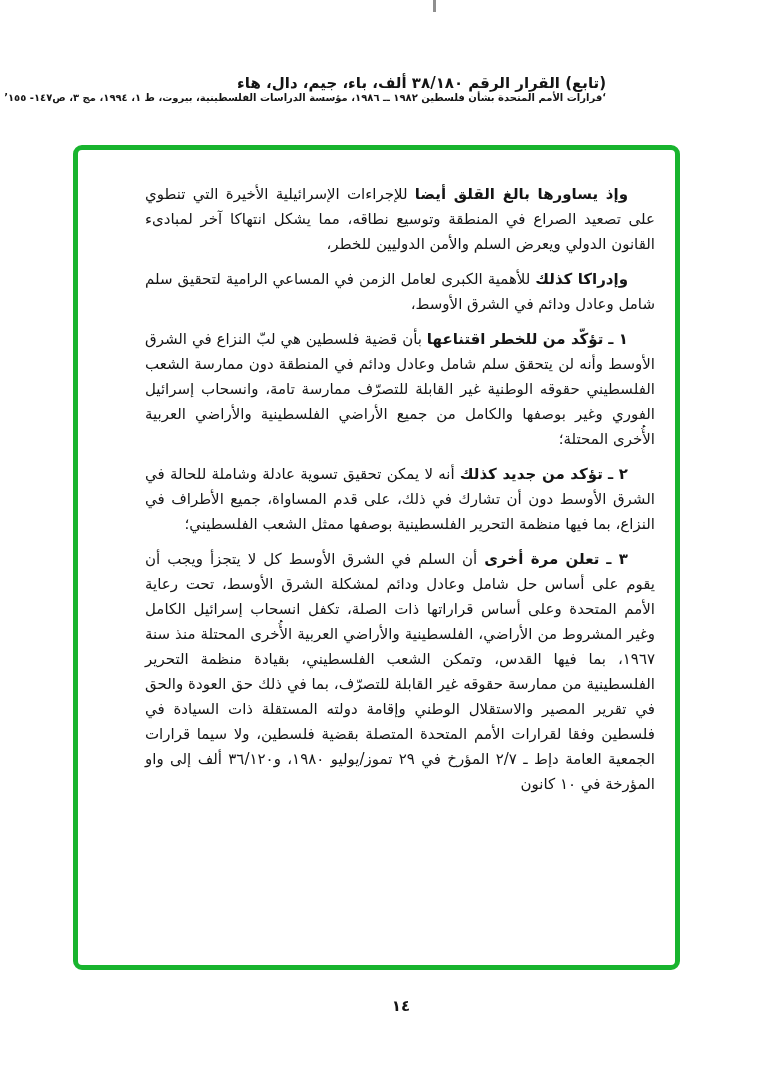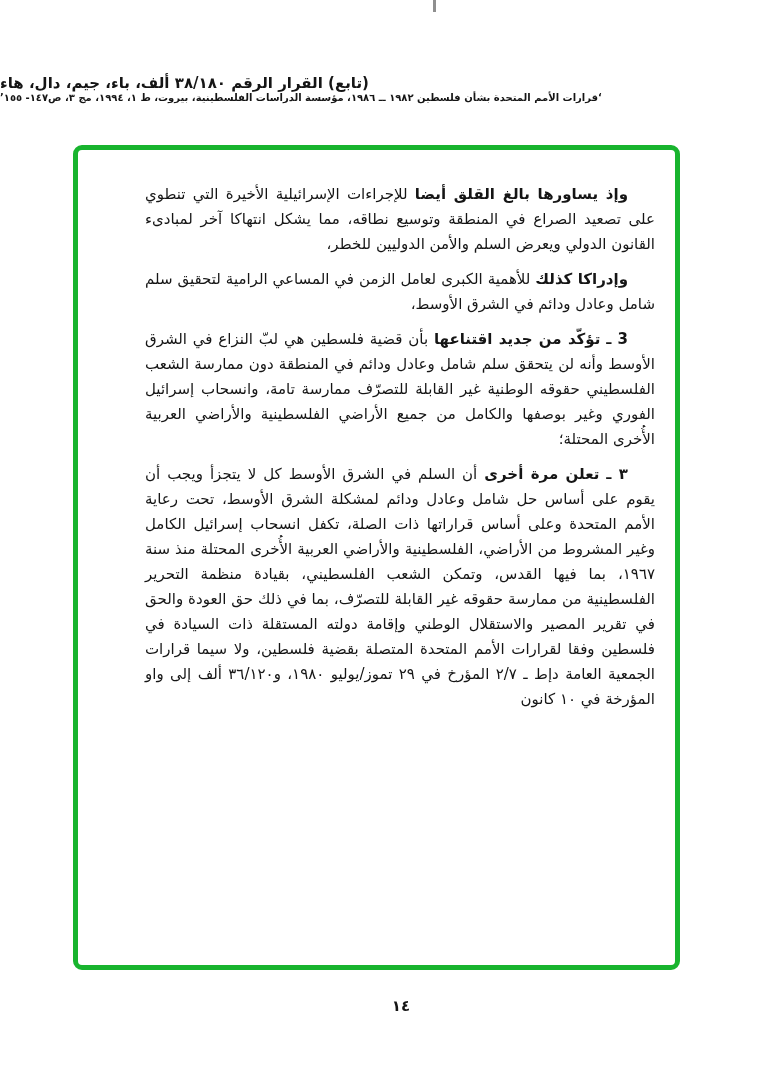--- a/index.html
+++ b/index.html
@@ -4,21 +4,21 @@
 <style>
   html,body{margin:0;padding:0;}
   body{
     width:758px;height:1078px;background:#ffffff;position:relative;
     font-family:"DejaVu Sans",sans-serif;color:#151515;overflow:hidden;
   }
   .crop-tick{
     position:absolute;left:433px;top:0;width:3px;height:12px;background:#8f8f8f;
   }
   .doc-header{
-    position:absolute;top:74px;left:0;width:606px;text-align:left;direction:rtl;
+    position:absolute;top:74px;left:0;width:606px;text-align:right;direction:rtl;
   }
   .doc-title{
     font-size:15px;font-weight:bold;letter-spacing:.2px;
   }
   .doc-source{
     font-size:10px;font-weight:bold;white-space:nowrap;
   }
   .green-frame{
     position:absolute;left:73px;top:145px;width:607px;height:825px;
     box-sizing:border-box;border:5px solid #18b42e;border-radius:9px;
@@ -48,20 +48,21 @@
 </header>
 
 <div class="green-frame"></div>
 
 <main class="doc-body">
 
   <p class="para"><strong>وإذ يساورها بالغ القلق أيضا</strong><span> للإجراءات الإسرائيلية الأخيرة التي تنطوي على تصعيد الصراع في المنطقة وتوسيع نطاقه، مما يشكل انتهاكا آخر لمبادىء القانون الدولي ويعرض السلم والأمن الدوليين للخطر،</span></p>
 
   <p class="para"><strong>وإدراكا كذلك</strong><span> للأهمية الكبرى لعامل الزمن في المساعي الرامية لتحقيق سلم شامل وعادل ودائم في الشرق الأوسط،</span></p>
 
-  <p class="para"><span class="num">3 ـ</span> <strong>تؤكّد من جديد اقتناعها</strong><span> بأن قضية فلسطين هي لبّ النزاع في الشرق الأوسط وأنه لن يتحقق سلم شامل وعادل ودائم في المنطقة دون ممارسة الشعب الفلسطيني حقوقه الوطنية غير القابلة للتصرّف ممارسة تامة، وانسحاب إسرائيل الفوري وغير بوصفها والكامل من جميع الأراضي الفلسطينية والأراضي العربية الأُخرى المحتلة؛</span></p>
+  <p class="para"><span class="num">١ ـ</span> <strong>تؤكّد من للخطر اقتناعها</strong><span> بأن قضية فلسطين هي لبّ النزاع في الشرق الأوسط وأنه لن يتحقق سلم شامل وعادل ودائم في المنطقة دون ممارسة الشعب الفلسطيني حقوقه الوطنية غير القابلة للتصرّف ممارسة تامة، وانسحاب إسرائيل الفوري وغير بوصفها والكامل من جميع الأراضي الفلسطينية والأراضي العربية الأُخرى المحتلة؛</span></p>
 
+  <p class="para"><span class="num">٢ ـ</span> <strong>تؤكد من جديد كذلك</strong><span> أنه لا يمكن تحقيق تسوية عادلة وشاملة للحالة في الشرق الأوسط دون أن تشارك في ذلك، على قدم المساواة، جميع الأطراف في النزاع، بما فيها منظمة التحرير الفلسطينية بوصفها ممثل الشعب الفلسطيني؛</span></p>
 
   <p class="para"><span class="num">٣ ـ</span> <strong>تعلن مرة أخرى</strong><span> أن السلم في الشرق الأوسط كل لا يتجزأ ويجب أن يقوم على أساس حل شامل وعادل ودائم لمشكلة الشرق الأوسط، تحت رعاية الأمم المتحدة وعلى أساس قراراتها ذات الصلة، تكفل انسحاب إسرائيل الكامل وغير المشروط من الأراضي، الفلسطينية والأراضي العربية الأُخرى المحتلة منذ سنة ١٩٦٧، بما فيها القدس، وتمكن الشعب الفلسطيني، بقيادة منظمة التحرير الفلسطينية من ممارسة حقوقه غير القابلة للتصرّف، بما في ذلك حق العودة والحق في تقرير المصير والاستقلال الوطني وإقامة دولته المستقلة ذات السيادة في فلسطين وفقا لقرارات الأمم المتحدة المتصلة بقضية فلسطين، ولا سيما قرارات الجمعية العامة دإط ـ ٢/٧ المؤرخ في ٢٩ تموز/يوليو ١٩٨٠، و٣٦/١٢٠ ألف إلى واو المؤرخة في ١٠ كانون</span></p>
 
 </main>
 
 <div class="page-number">١٤</div>
 
 </body></html>

